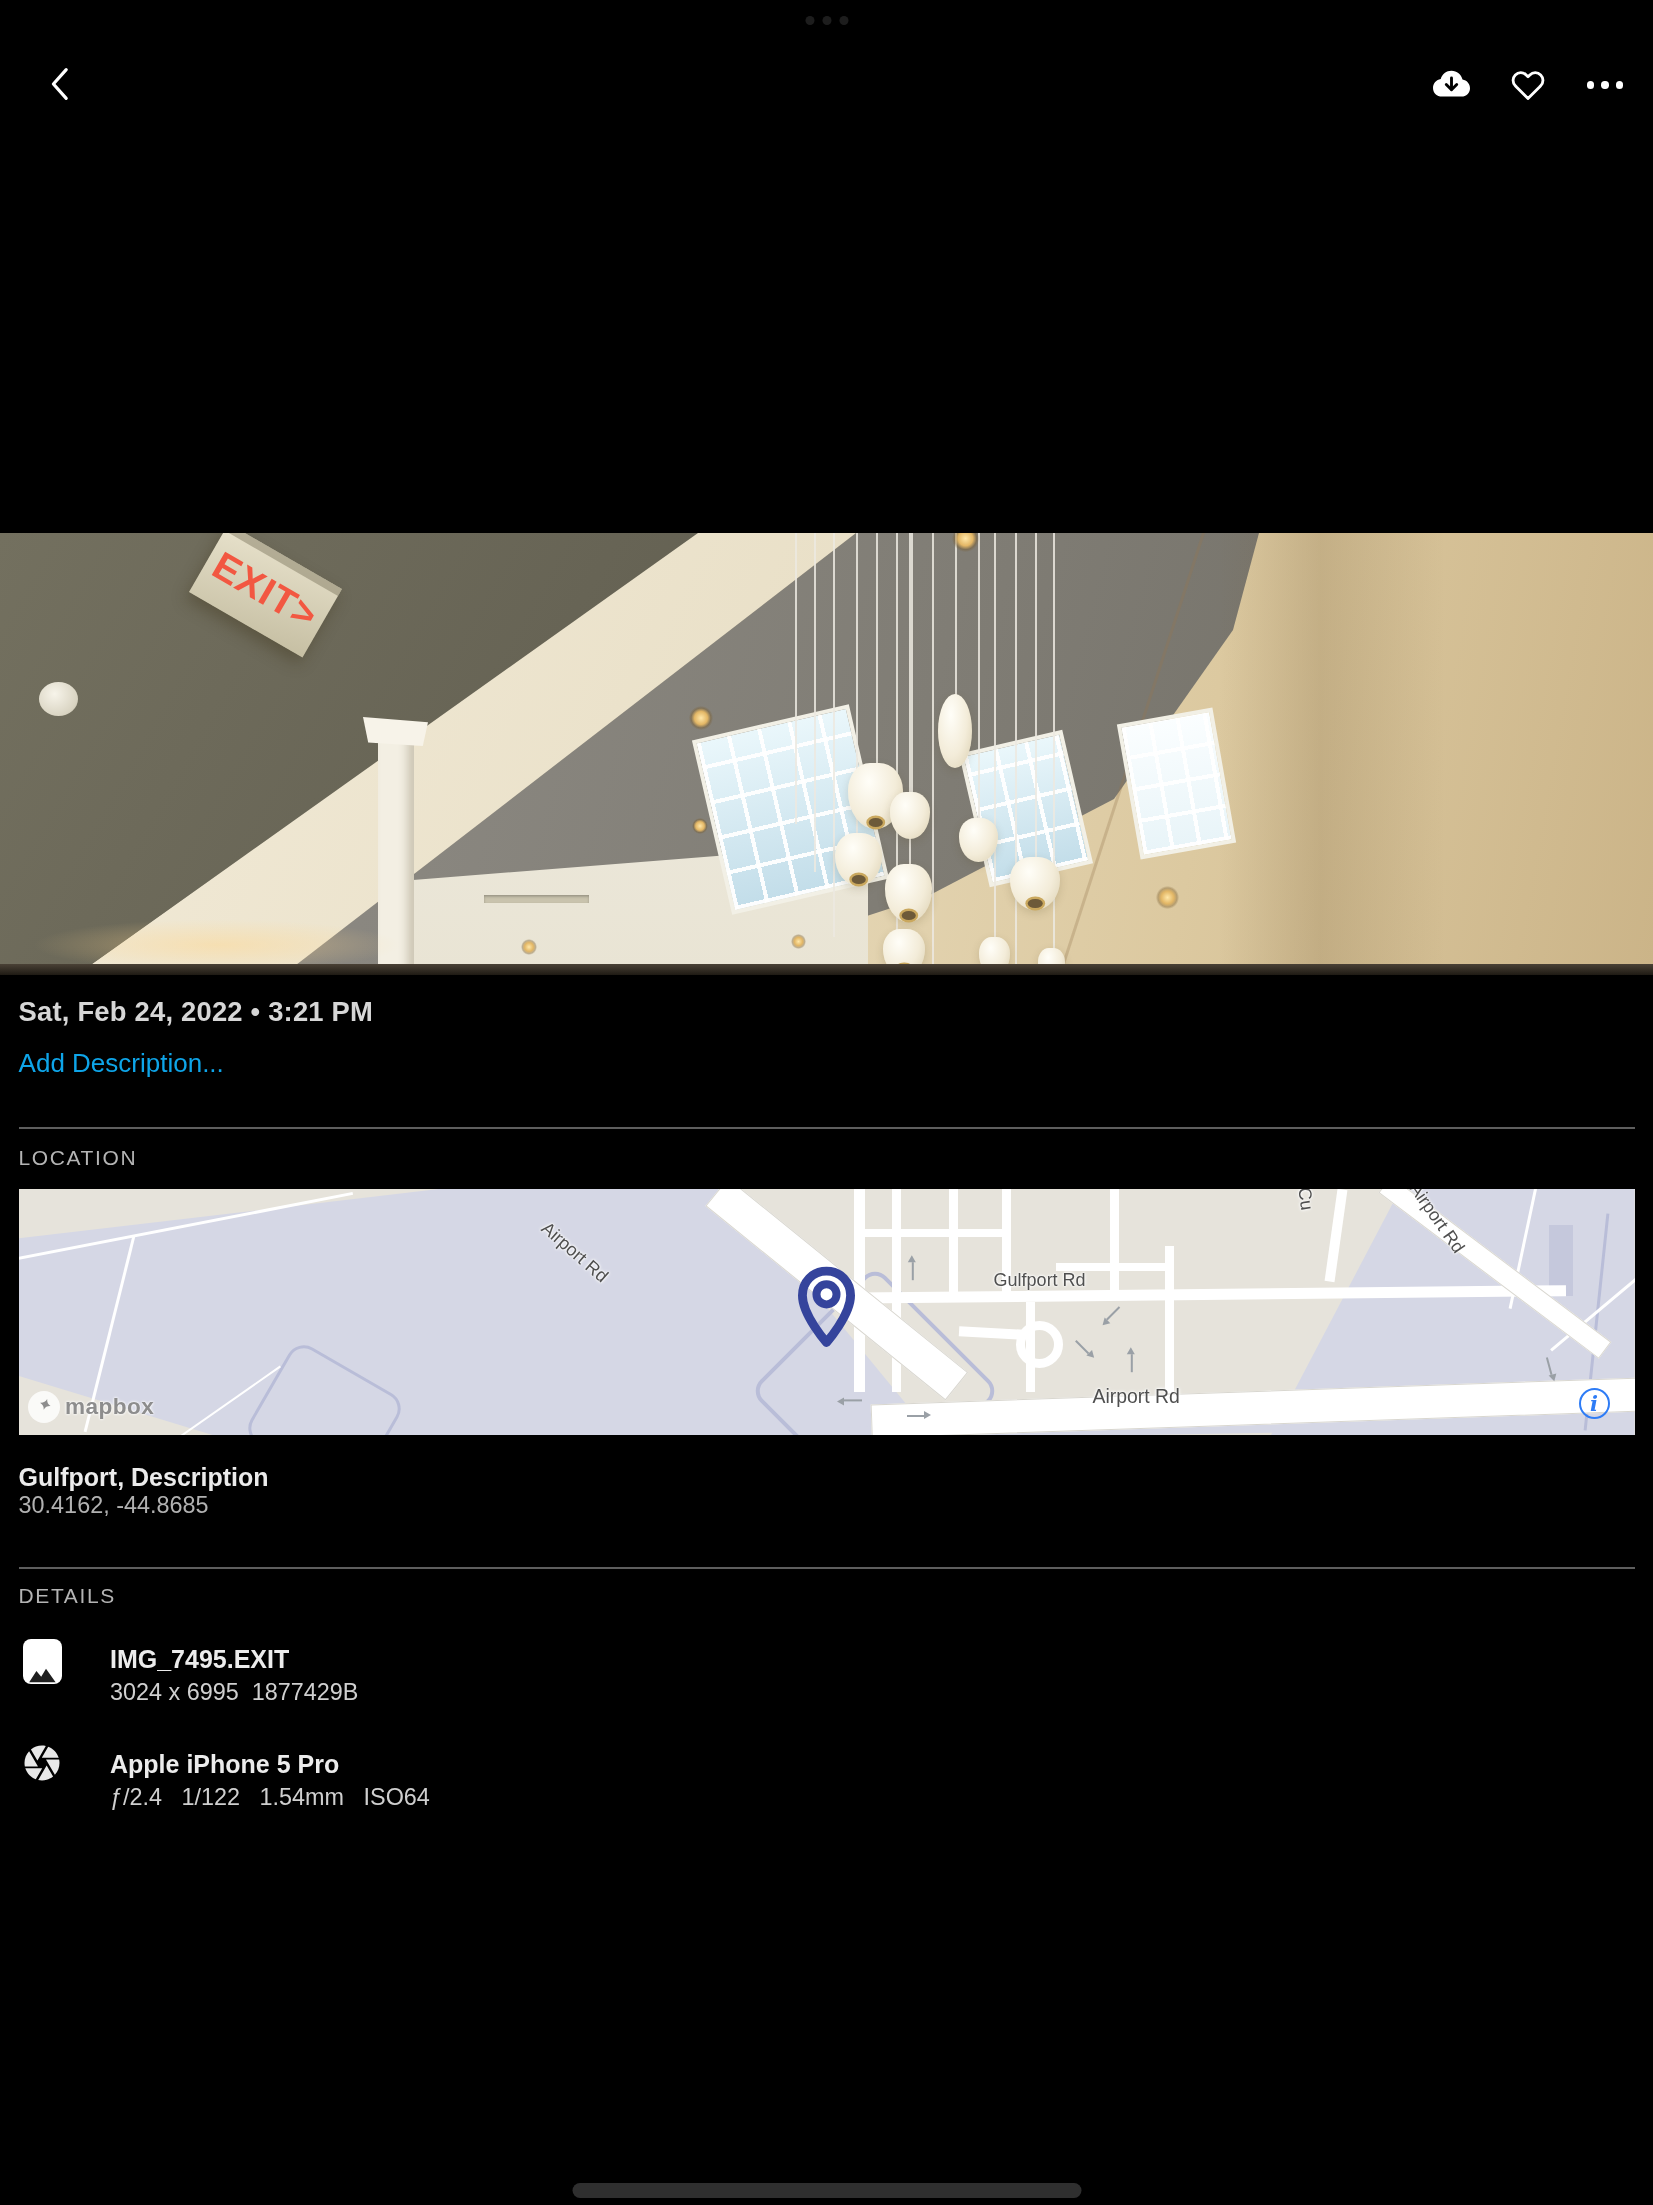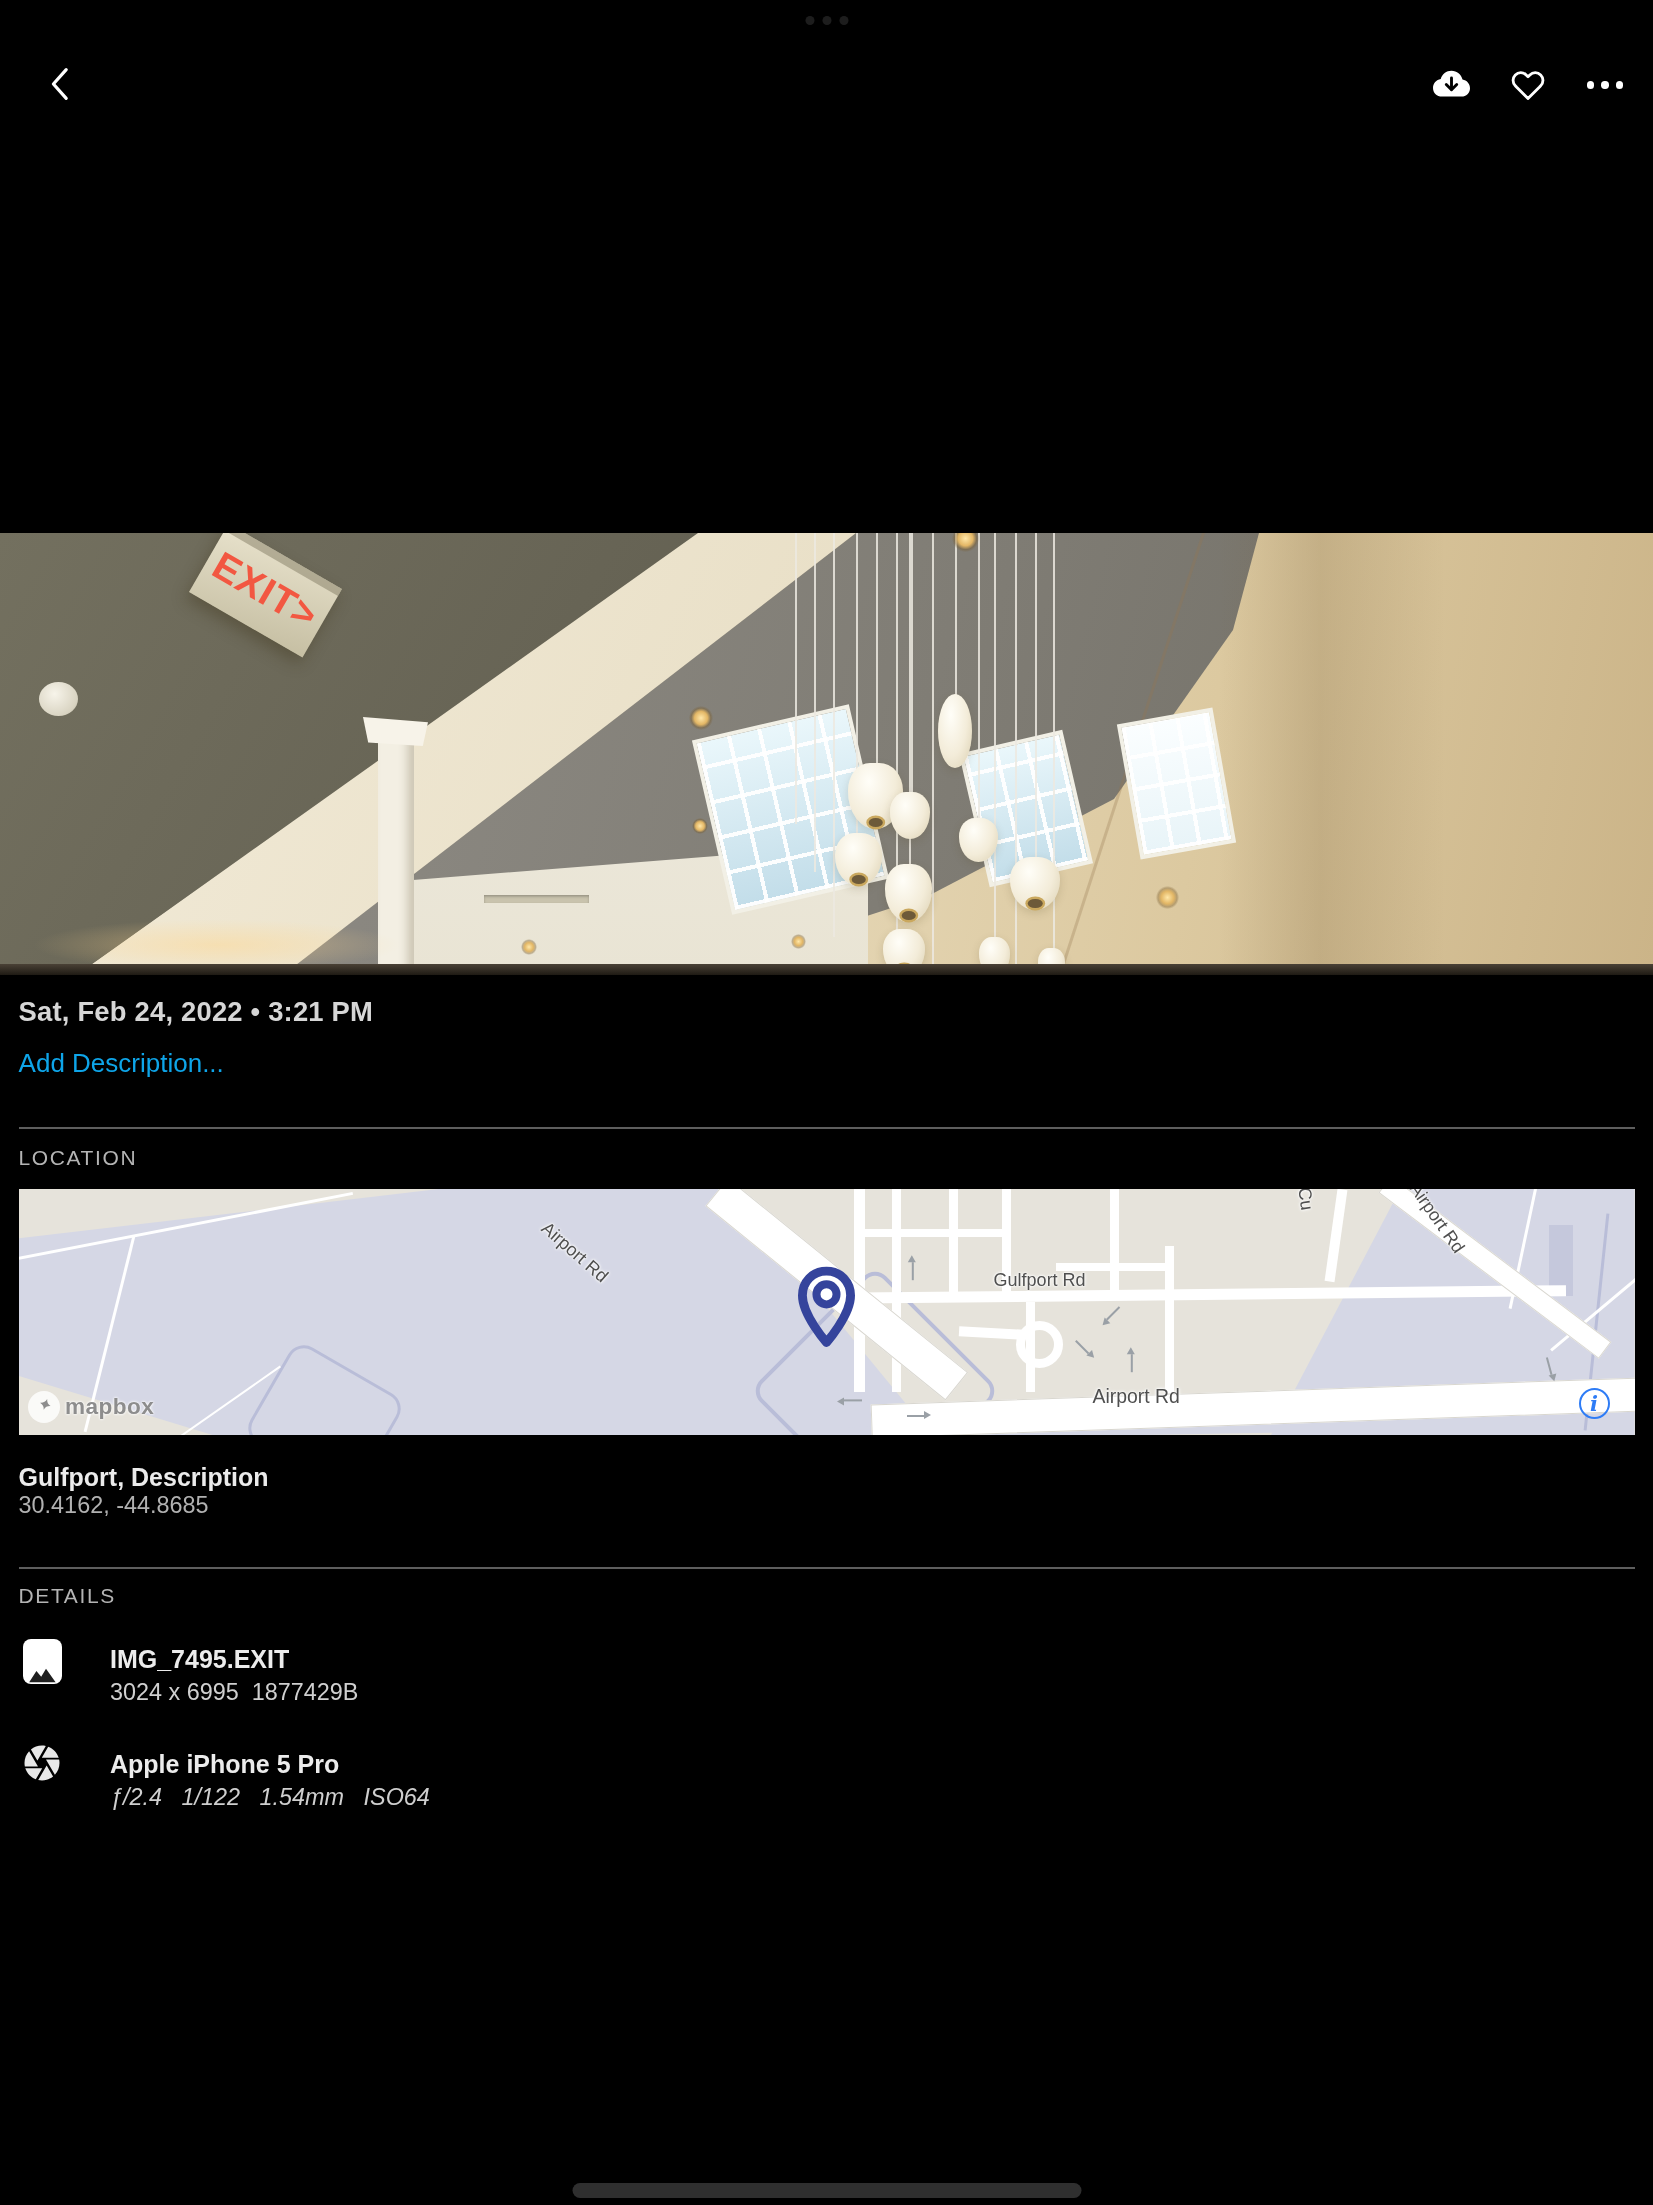--- a/index.html
+++ b/index.html
@@ -320,18 +320,18 @@
     <div class="dsub" style="top:1679px;">3024 x 6995  1877429B</div>
   </div>
 
   <div>
     <div class="abs drow-icon2">
       <svg width="42" height="42" viewBox="0 0 24 24" fill="#e8e8e8">
           <path d="M9.4 10.5l4.77-8.26C13.47 2.09 12.75 2 12 2c-2.4 0-4.6.85-6.32 2.25l3.66 6.35.06-.1zM21.54 9c-.92-2.92-3.15-5.26-6-6.34L11.88 9h9.66zm.26 1h-7.49l.29.5 4.76 8.25C21 16.97 22 14.61 22 12c0-.69-.07-1.35-.2-2zM8.54 12l-3.9-6.75C3.01 7.03 2 9.39 2 12c0 .69.07 1.35.2 2h7.49l-1.15-2zm-6.08 3c.92 2.92 3.15 5.26 6 6.34L12.12 15H2.46zm11.27 0l-3.9 6.76c.7.15 1.42.24 2.17.24 2.4 0 4.6-.85 6.32-2.25l-3.66-6.35-.93 1.6z"></path>
         </svg>
     </div>
     <div class="dtitle" style="top:1750px;">Apple iPhone 5 Pro</div>
-    <div class="dsub" style="top:1784px;font-style:italic;">ƒ/2.4   1/122   1.54mm   ISO64</div>
+    <div class="dsub" style="top:1784px;">ƒ/2.4   1/122   1.54mm   ISO64</div>
   </div>
 
   <div class="homebar"></div>
 </div>
 
 
 </body></html>

